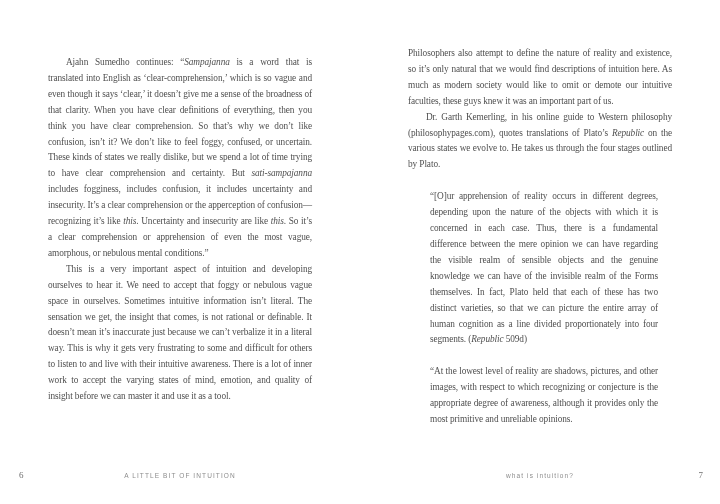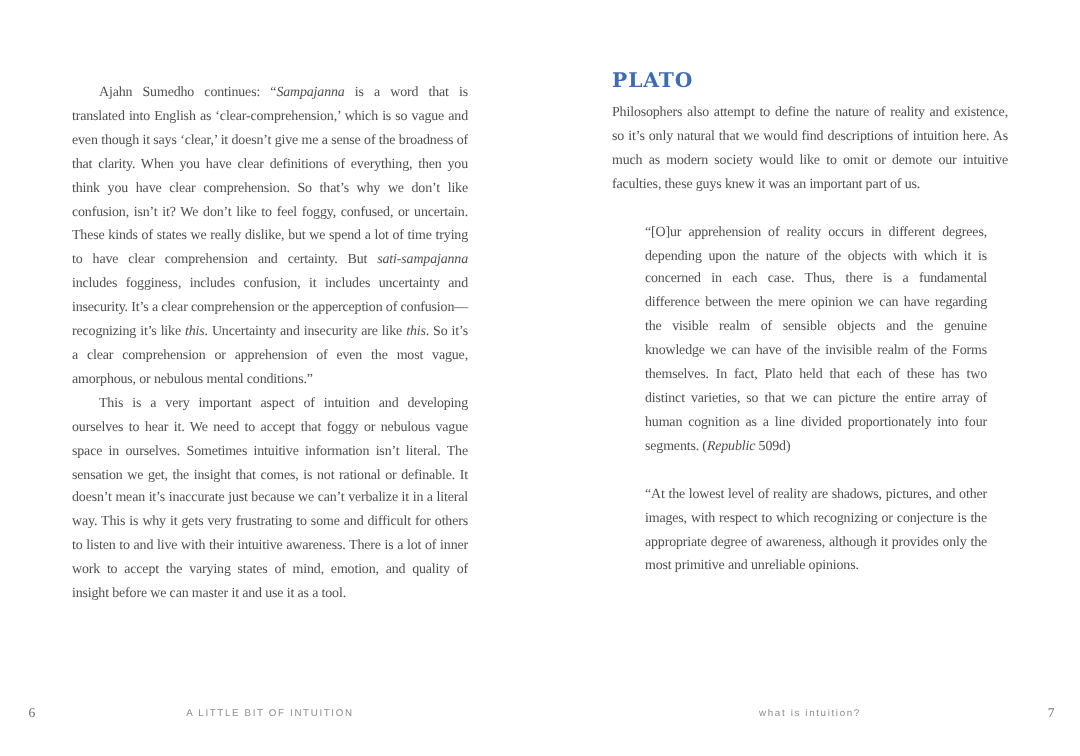--- a/index.html
+++ b/index.html
@@ -58,23 +58,23 @@
     <div class="col col-left" style="color: rgb(79, 79, 79);">
         <p class="block indent"><span>Ajahn Sumedho continues: “</span><em>Sampajanna</em><span> is a word that is translated into English as ‘clear-comprehension,’ which is so vague and even though it says ‘clear,’ it doesn’t give me a sense of the broadness of that clarity. When you have clear definitions of everything, then you think you have clear comprehension. So that’s why we don’t like confusion, isn’t it? We don’t like to feel foggy, confused, or uncertain. These kinds of states we really dislike, but we spend a lot of time trying to have clear comprehension and certainty. But </span><em>sati-sampajanna</em><span> includes fogginess, includes confusion, it includes uncertainty and insecurity. It’s a clear comprehension or the apperception of confusion—recognizing it’s like </span><em>this</em><span>. Uncertainty and insecurity are like </span><em>this</em><span>. So it’s a clear comprehension or apprehension of even the most vague, amorphous, or nebulous mental conditions.”</span></p>
         <p class="block indent"><span>This is a very important aspect of intuition and developing ourselves to hear it. We need to accept that foggy or nebulous vague space in ourselves. Sometimes intuitive information isn’t literal. The sensation we get, the insight that comes, is not rational or definable. It doesn’t mean it’s inaccurate just because we can’t verbalize it in a literal way. This is why it gets very frustrating to some and difficult for others to listen to and live with their intuitive awareness. There is a lot of inner work to accept the varying states of mind, emotion, and quality of insight before we can master it and use it as a tool.</span></p>
       </div>
     <div class="pagenum pagenum-left">6</div>
     <div class="running" style="color: rgb(140, 140, 140);">A LITTLE BIT OF INTUITION</div>
   </div>
 
   <div class="page page-right">
     <div class="col col-right" style="color: rgb(79, 79, 79);">
-      <h2 class="heading" style="color: rgb(61, 108, 180);">PLATO</h2>
       <div>
           <p class="block"><span>Philosophers also attempt to define the nature of reality and existence, so it’s only natural that we would find descriptions of intuition here. As much as modern society would like to omit or demote our intuitive faculties, these guys knew it was an important part of us.</span></p>
+          <p class="block indent"><span>Dr. Garth Kemerling, in his online guide to Western philosophy (philosophypages.com), quotes translations of Plato’s </span><em>Republic</em><span> on the various states we evolve to. He takes us through the four stages outlined by Plato.</span></p>
           <blockquote class="block"><span>“[O]ur apprehension of reality occurs in different degrees, depending upon the nature of the objects with which it is concerned in each case. Thus, there is a fundamental difference between the mere opinion we can have regarding the visible realm of sensible objects and the genuine knowledge we can have of the invisible realm of the Forms themselves. In fact, Plato held that each of these has two distinct varieties, so that we can picture the entire array of human cognition as a line divided proportionately into four segments. (</span><em>Republic</em><span> 509d)</span></blockquote>
           <blockquote class="block"><span>“At the lowest level of reality are shadows, pictures, and other images, with respect to which recognizing or conjecture is the appropriate degree of awareness, although it provides only the most primitive and unreliable opinions.</span></blockquote>
         </div>
     </div>
     <div class="running" style="color: rgb(140, 140, 140);">what is intuition?</div>
     <div class="pagenum pagenum-right">7</div>
   </div>
 
 </div>
 

